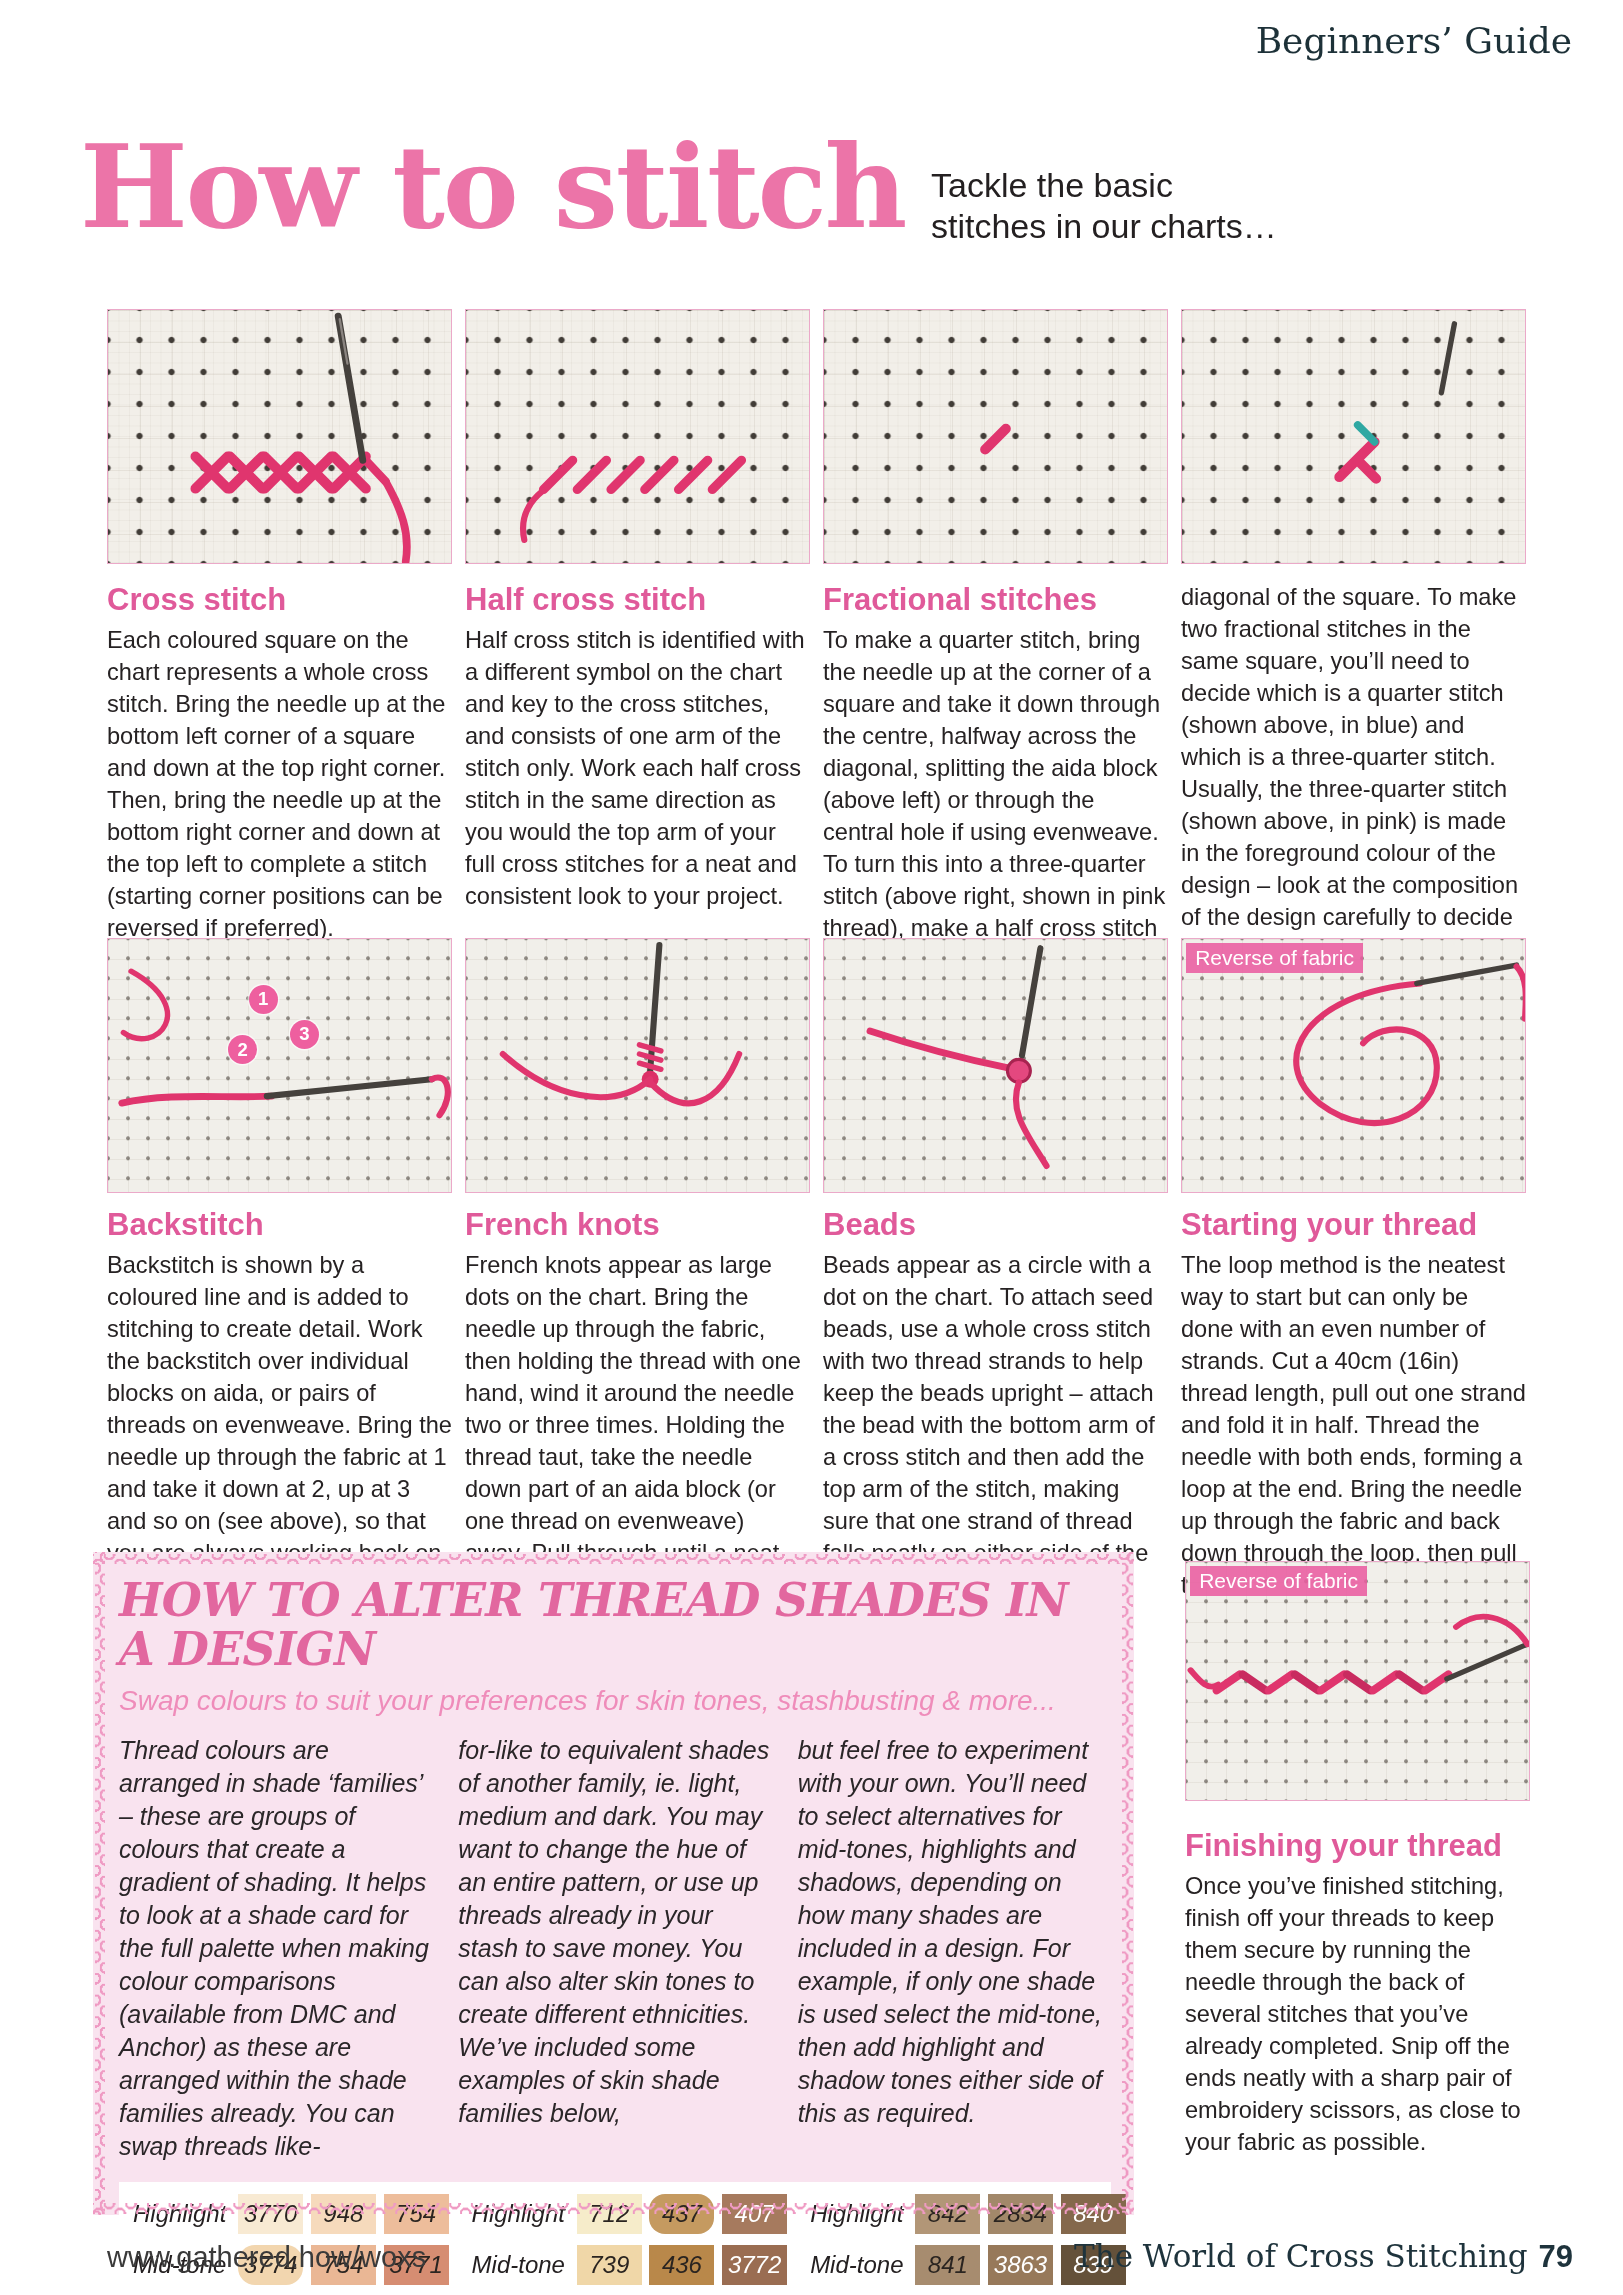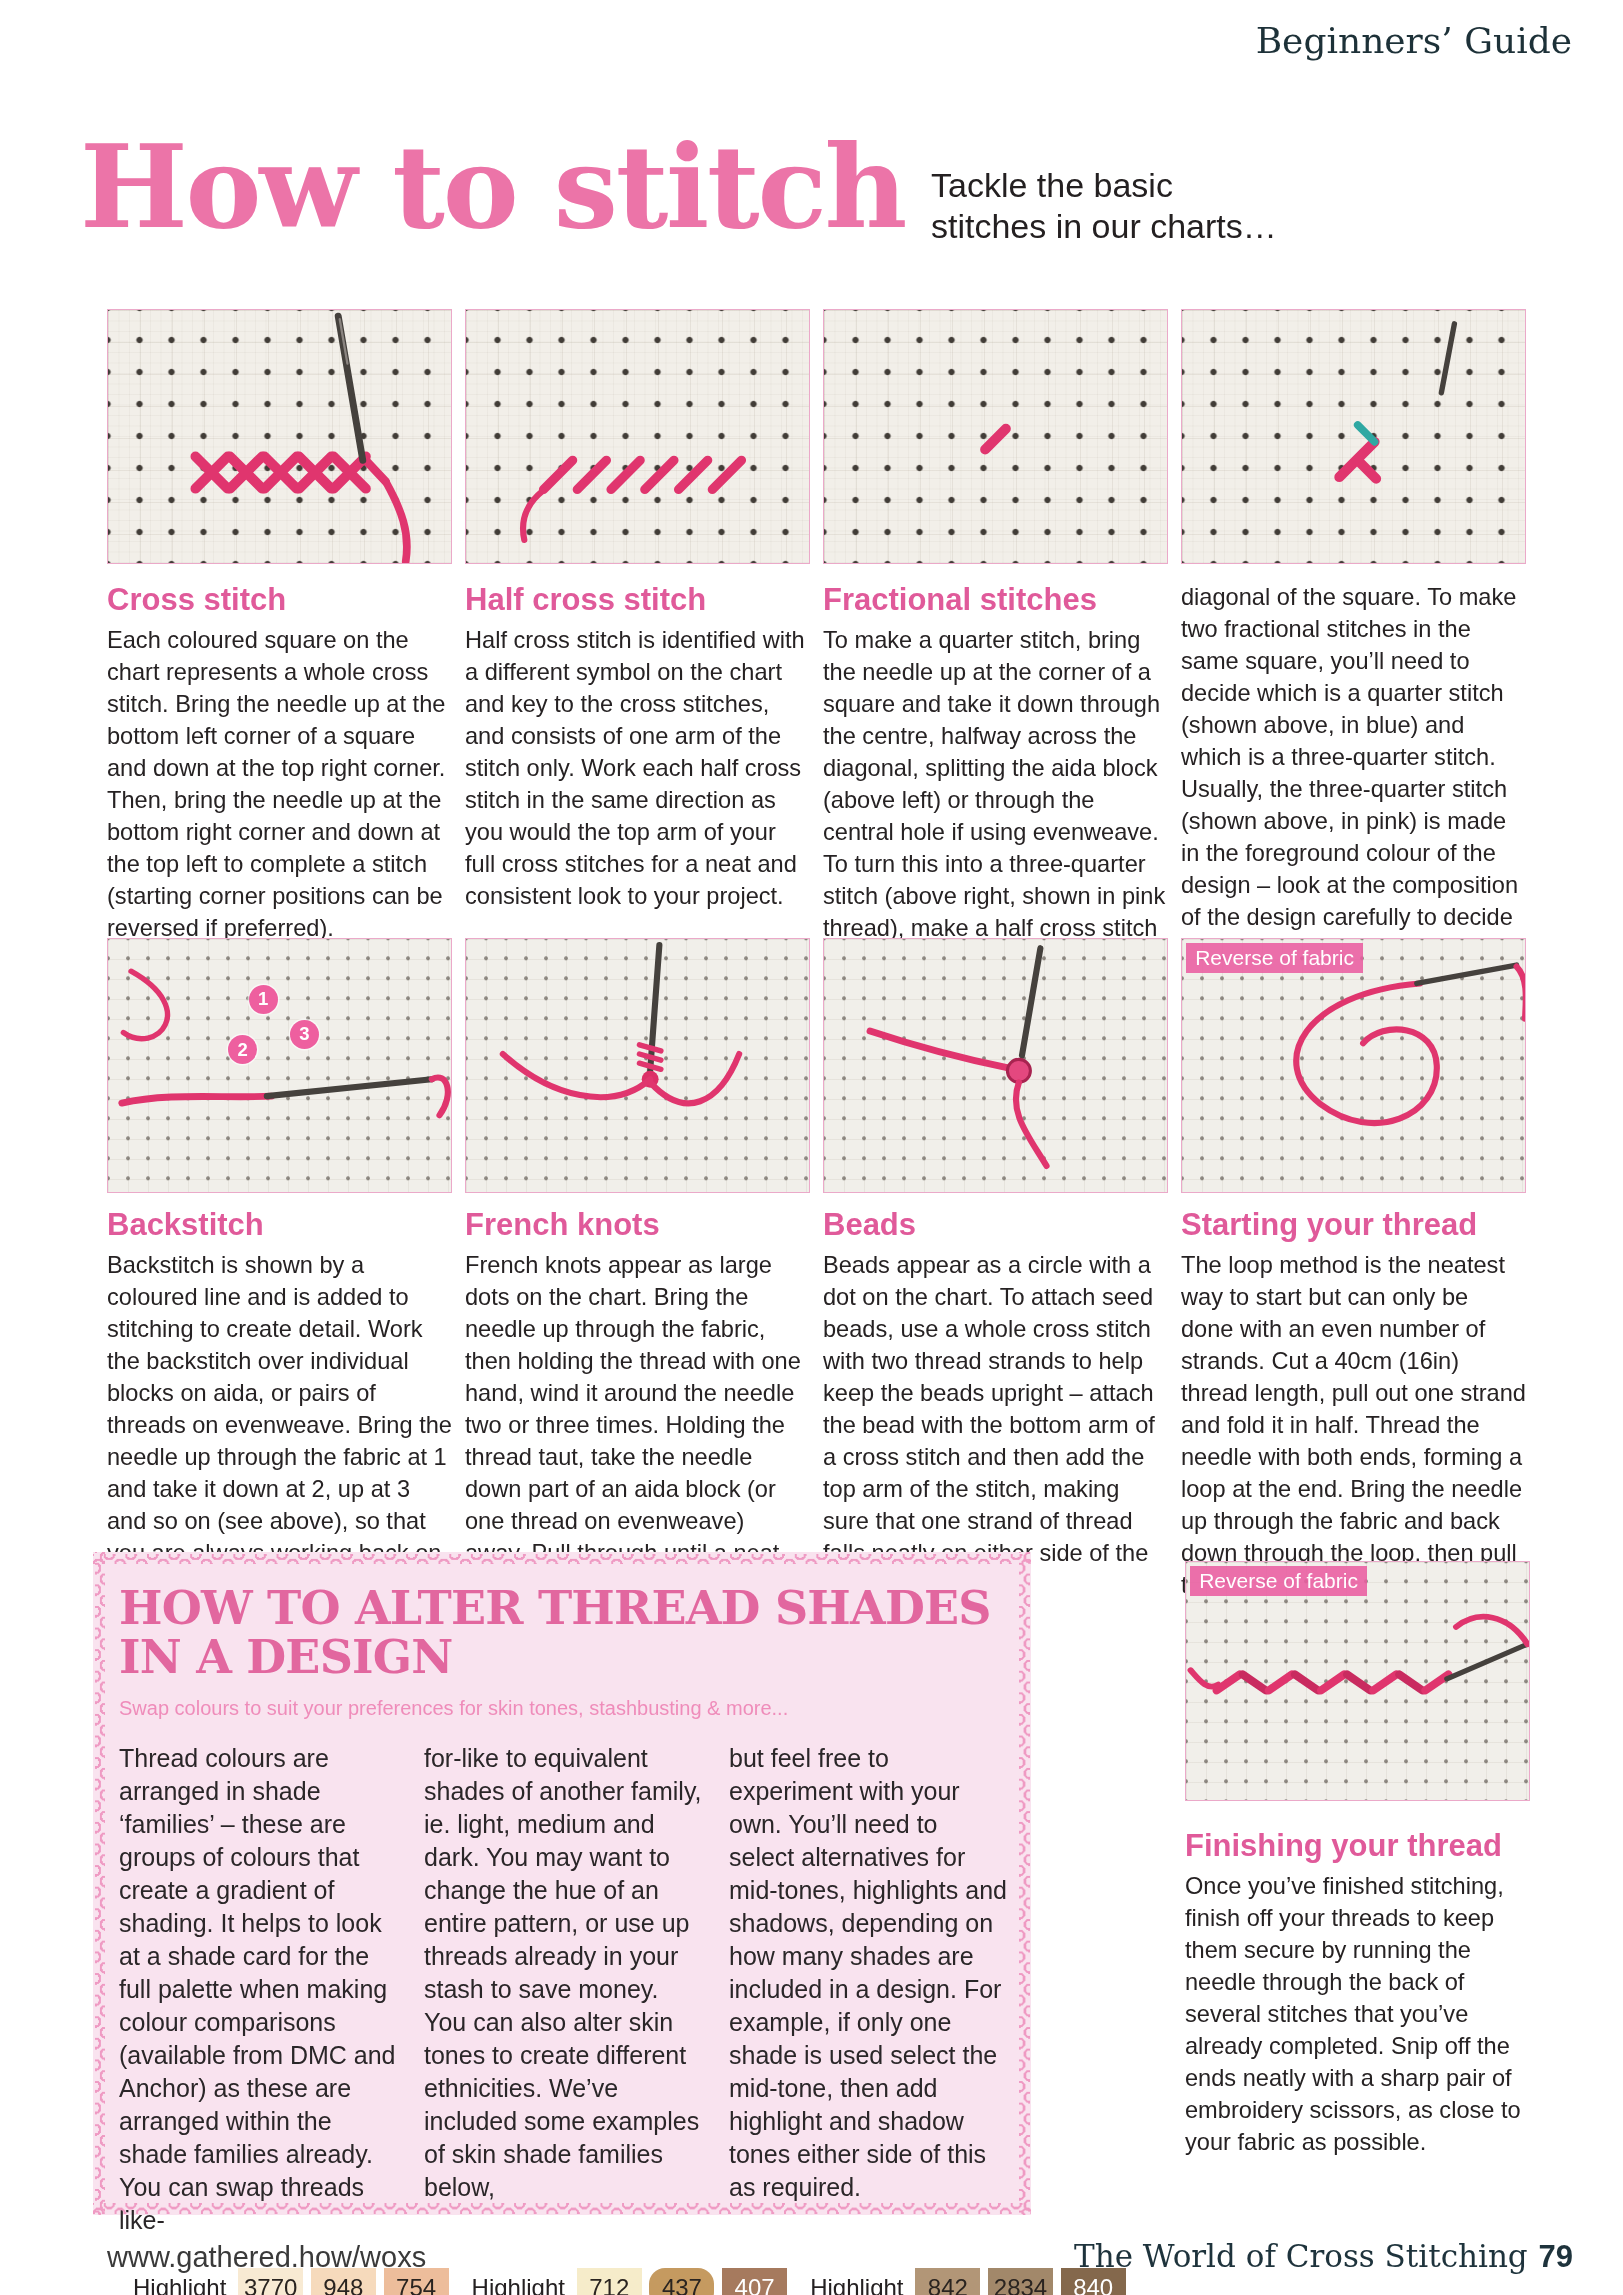--- a/index.html
+++ b/index.html
@@ -39,33 +39,33 @@
   .num-badge { position:absolute; width:29px; height:29px; border-radius:50%; background:#ee5f9f; color:#fff; font-weight:bold; font-size:18.5px; display:flex; align-items:center; justify-content:center; box-shadow:0 0 0 1.5px rgba(255,255,255,.6); }
 
   
   .text-row { position:absolute; left:107px; display:flex; gap:13px; }
   .text-col { width:345px; }
   .col-heading { font-size:31px; font-weight:bold; color:#e05a9a; margin-bottom:6.2px; line-height:37px; }
   .col-heading:empty { display:none; }
   .col-body { font-size:23.6px; line-height:32px; color:#262223; }
 
   
-  .alter-box { position:absolute; left:93px; top:1552px; width:938px; height:663px; background:#f9e3ef; padding:32px 23px 14px 26px; }
+  .alter-box { position:absolute; left:93px; top:1552px; width:1041px; height:663px; background:#f9e3ef; padding:24px 23px 14px 26px;font-style:italic; }
   .wave { position:absolute; }
   .wave-h { left:0; right:0; height:10.8px;
     background:
       radial-gradient(circle at 5.4px 10.8px, rgba(0,0,0,0) 3.9px, #ef9ac3 3.9px 6.2px, rgba(0,0,0,0) 6.2px) 0 0/21.6px 10.8px repeat-x,
       radial-gradient(circle at 5.4px 0px,  rgba(0,0,0,0) 3.9px, #ef9ac3 3.9px 6.2px, rgba(0,0,0,0) 6.2px) 10.8px 0/21.6px 10.8px repeat-x; }
   .wave-v { top:0; bottom:0; width:10.8px;
     background:
       radial-gradient(circle at 10.8px 5.4px, rgba(0,0,0,0) 3.9px, #ef9ac3 3.9px 6.2px, rgba(0,0,0,0) 6.2px) 0 0/10.8px 21.6px repeat-y,
       radial-gradient(circle at 0px 5.4px,  rgba(0,0,0,0) 3.9px, #ef9ac3 3.9px 6.2px, rgba(0,0,0,0) 6.2px) 0 10.8px/10.8px 21.6px repeat-y; }
   .wave-top{top:1.5px;} .wave-bottom{bottom:1.5px;} .wave-left{left:1.5px;} .wave-right{right:1.5px;}
   .alter-title { font-family:"DejaVu Serif", serif; font-weight:bold; font-size:46px; line-height:49px; letter-spacing:-0.8px; color:#e2679f; }
-  .alter-subtitle { font-size:20px; line-height:37px; color:#ef8cba; margin-top:7.7px; }
+  .alter-subtitle { font-size:28px; line-height:37px; color:#ef8cba; margin-top:7.7px; }
   .alter-cols { display:flex; gap:26px; margin-top:15.5px; }
   .alter-col { width:325px; font-size:25px; line-height:33px; color:#2a2628; }
   .swatch-strip { margin-top:18.5px; background:#ffffff; padding:12.4px 14px; display:flex; gap:23px; }
   .swatch-table { display:flex; flex-direction:column; gap:10.8px; }
   .swatch-rowline { display:flex; align-items:center; gap:6.2px; }
   .swatch-label { width:99px; font-size:24px; color:#242021; }
   .swatches { display:flex; gap:7.7px; }
   .swatch { width:65px; height:40px; display:flex; align-items:center; justify-content:center; font-size:24px; }
 
   

